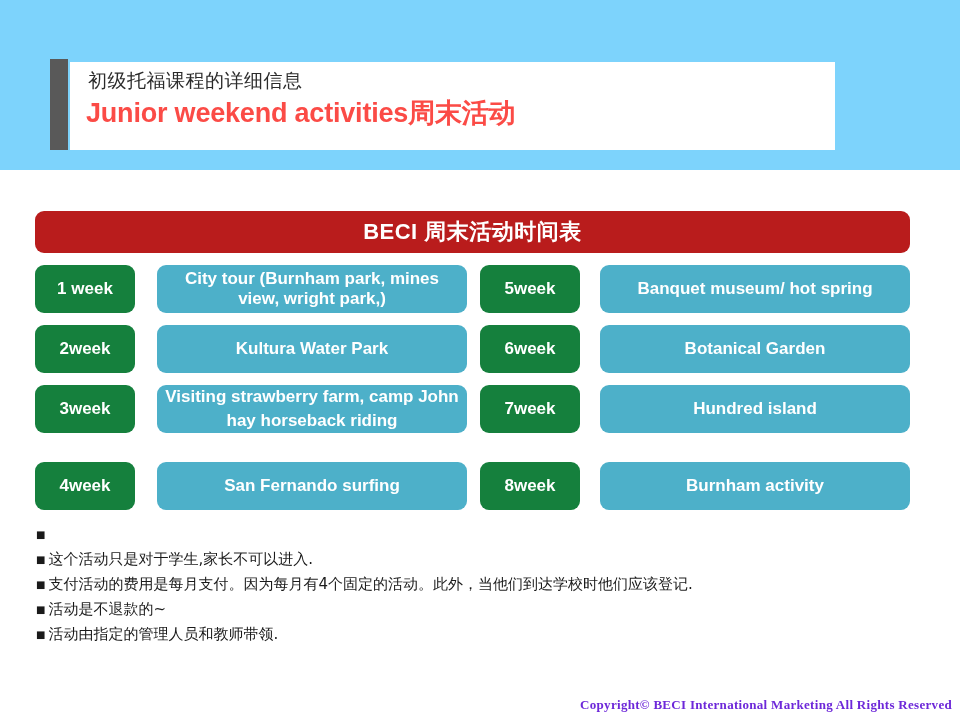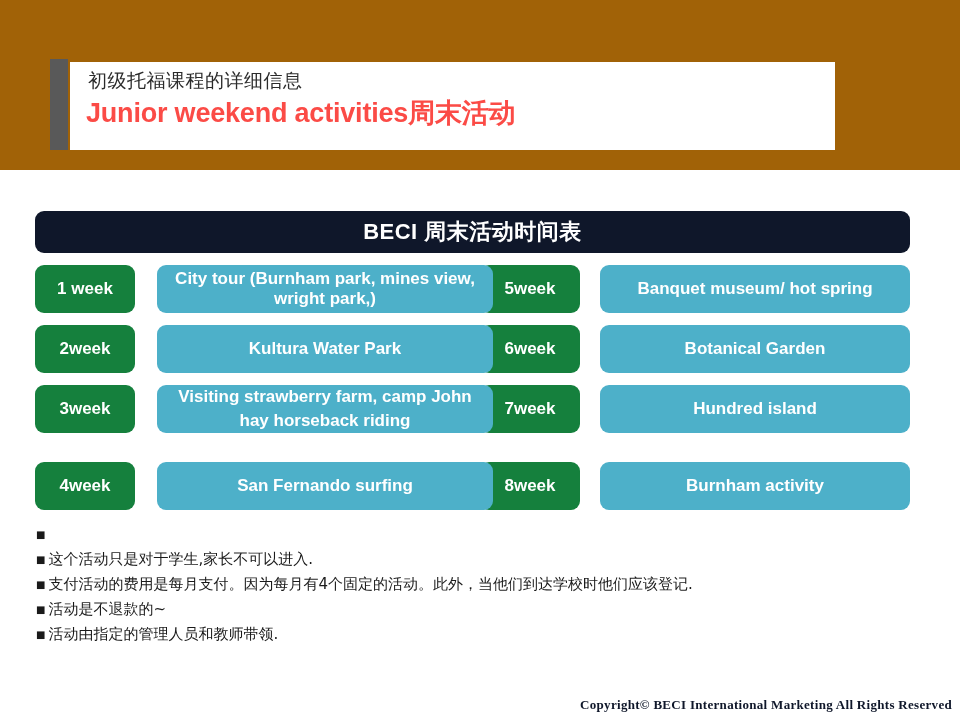--- a/index.html
+++ b/index.html
@@ -15,21 +15,21 @@
     position: relative;
     width: 960px; height: 720px;
     background: #ffffff;
   }
 
   
   .header-band {
     position: absolute;
     left: 0; top: 0;
     width: 960px; height: 170px;
-    background: #a16207;
+    background: #7dd3fc;
   }
   .header-accent-bar {
     position: absolute;
     left: 50px; top: 59px;
     width: 18px; height: 91px;
     background: #595959;
   }
   .header-card {
     position: absolute;
     left: 70px; top: 62px;
@@ -58,21 +58,21 @@
   .header-main-title .zh {
     font-family: "DejaVu Sans", "Liberation Sans", sans-serif;
     font-weight: bold;
   }
 
   
   .table-title {
     position: absolute;
     left: 35px; top: 211px;
     width: 875px; height: 42px;
-    background: #0f172a;
+    background: #b91c1c;
     border-radius: 9px;
     color: #ffffff;
     font-size: 22px;
     font-weight: bold;
     display: flex;
     align-items: center;
     justify-content: center;
     letter-spacing: 0.5px;
   }
   .table-title .zh {
@@ -93,21 +93,21 @@
     font-weight: bold;
     font-size: 17px;
     text-align: center;
     line-height: 20px;
     overflow: visible;
   }
   .pill.week  { background: #15803d; width: 100px; }
   .pill.act   { background: #4db0c9; }
 
   .col-l .week { left: 35px;  }
-  .col-l .act  { left: 157px; width: 336px; }
+  .col-l .act  { left: 157px; width: 310px; }
   .col-r .week { left: 480px; }
   .col-r .act  { left: 600px; width: 310px; }
 
   .r1 { top: 265px; }
   .r2 { top: 325px; }
   .r3 { top: 385px; }
   .r4 { top: 446px; margin-top: 16px; }
 
   .pill.act .txt {
     display: block;
@@ -150,21 +150,21 @@
   .note-line.tight .note-bullet { margin-right: 0px; }
   .note-text { font-weight: normal; }
   .note-line.tight .note-text { font-weight: normal; }
 
   
   .footer {
     position: absolute;
     right: 8px; bottom: 7px;
     font-size: 13px;
     font-weight: bold;
-    color: #0f172a;
+    color: #6d28d9;
     font-family: "Liberation Serif", "DejaVu Serif", serif;
     letter-spacing: 0.3px;
     white-space: nowrap;
   }
 </style>
 </head>
 <body>
 
 <div id="slide">
 

